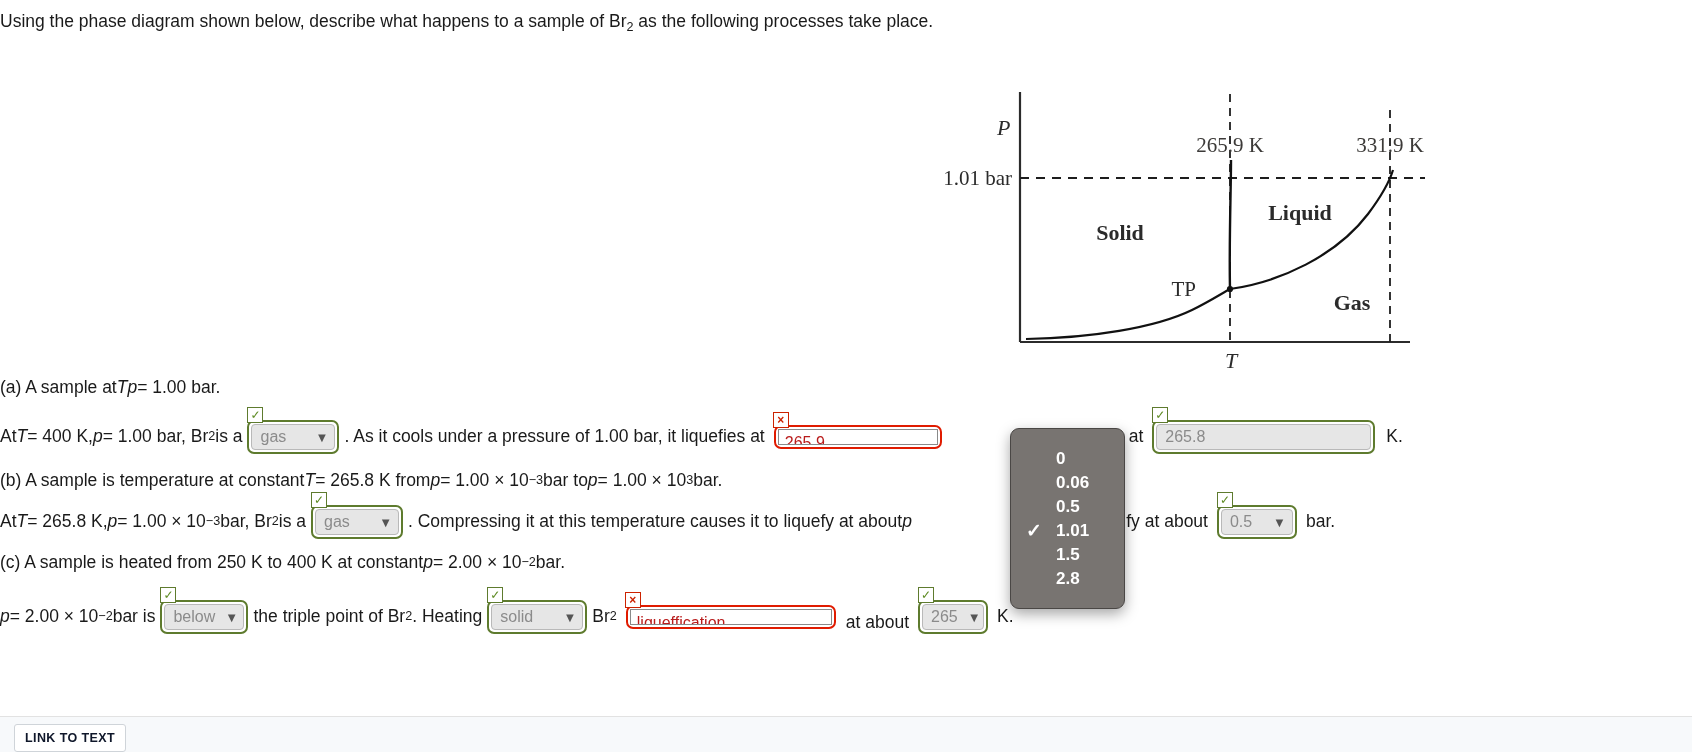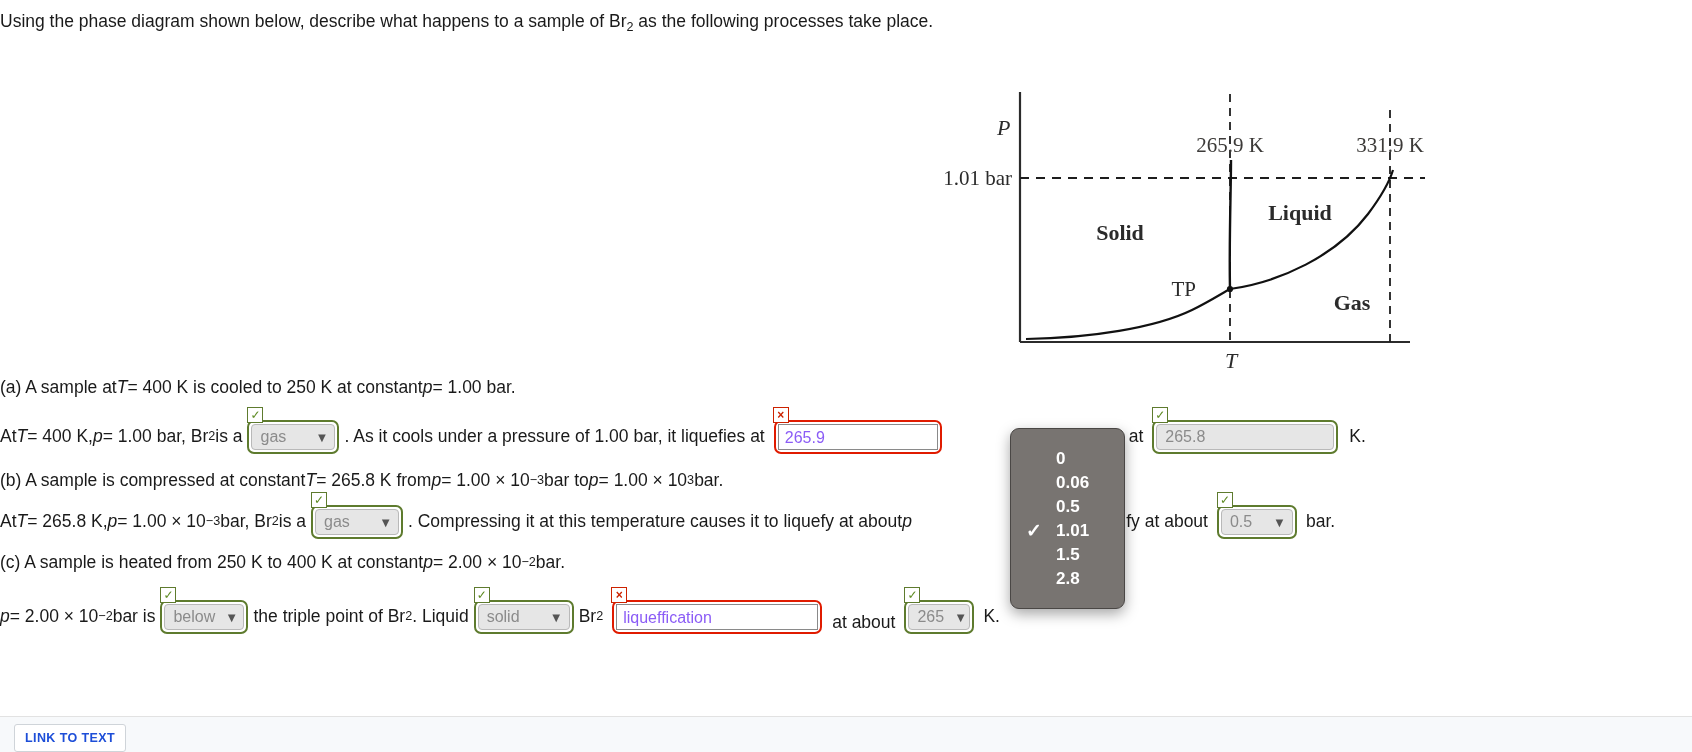--- a/index.html
+++ b/index.html
@@ -127,25 +127,25 @@
     border: 2px solid #e01b00;
     border-radius: 7px;
     padding: 2px;
     background: #ffffff;
     box-sizing: border-box;
   }
   .inp-wrap .inp-box {
     display: block;
     background: #ffffff;
     border: 1px solid #8a8a8a;
-    height: 26px;
+    height: 16px;
     line-height: 26px;
     padding: 0 6px;
     box-sizing: border-box;
-    color: #8b5cf6;
+    color: #b91c1c;
     font-size: 16px;
     font-family: "Liberation Sans", sans-serif;
     white-space: nowrap;
     overflow: hidden;
   }
 
   
   #dropdown-overlay {
     position: absolute;
     left: 1010px;
@@ -190,21 +190,21 @@
     background: #f7f9fb;
     border-top: 1px solid #e2e2e2;
   }
   #link-to-text {
     position: absolute;
     left: 14px;
     top: 724px;
     background: #ffffff;
     border: 1px solid #cfd4d9;
     border-radius: 3px;
-    color: #1d4ed8;
+    color: #0f172a;
     font-size: 12.5px;
     font-weight: bold;
     letter-spacing: 0.4px;
     padding: 6px 10px;
     box-sizing: border-box;
   }
 </style>
 </head>
 <body>
 
@@ -241,21 +241,20 @@
     <text x="360" y="140" font-family="'Liberation Serif', serif" font-size="22" font-weight="bold" fill="#2b2b2b" text-anchor="middle">Liquid</text>
     <text x="412" y="230" font-family="'Liberation Serif', serif" font-size="22" font-weight="bold" fill="#2b2b2b" text-anchor="middle">Gas</text>
     <text x="256" y="216" font-family="'Liberation Serif', serif" font-size="21" fill="#2b2b2b" text-anchor="end">TP</text>
   </svg>
 
 </div>
 
 <div class="qline" style="top:377px;align-items:center;">
   <span>(a) A sample at </span>
     <span class="ital">T</span>
-    <span> = 400 K is cooled to 250 K at constant </span>
     <span class="ital">p</span>
     <span> = 1.00 bar.</span>
 </div>
 
 <div class="qline" style="top:420px;">
   <span>At </span>
     <span class="ital">T</span>
     <span> = 400 K, </span>
     <span class="ital">p</span>
     <span> = 1.00 bar, Br</span>
@@ -280,31 +279,31 @@
       <span class="inp-box" style="width:160px;">265.9</span>
     </span>
   </span>
 
   <span style="display:inline-block;width:110px;"></span>
   <span>solidifies at</span>
 
   <span class="widget" style="margin-left:9px;">
     <span class="sel-wrap">
       <span class="tick-badge">✓</span>
-      <span class="sel-box" style="width:178px;justify-content:flex-start;">
+      <span class="sel-box" style="width:215px;justify-content:flex-start;">
         <span>265.8</span>
       </span>
     </span>
   </span>
 
   <span style="margin-left:6px;">K.</span>
 </div>
 
 <div class="qline" style="top:470px;">
-  <span>(b) A sample is compressed at constant </span>
+  <span>(b) A sample is temperature at constant </span>
     <span class="ital">T</span>
     <span> = 265.8 K from </span>
     <span class="ital">p</span>
     <span> = 1.00 × 10</span>
     <sup>−3</sup>
     <span> bar to </span>
     <span class="ital">p</span>
     <span> = 1.00 × 10</span>
     <sup>3</sup>
     <span> bar.</span>
@@ -369,21 +368,21 @@
       <span class="tick-badge">✓</span>
       <span class="sel-box" style="width:80px;">
         <span>below</span>
         <span class="caret">▼</span>
       </span>
     </span>
   </span>
 
   <span> the triple point of Br</span>
     <sub>2</sub>
-    <span>. Liquid</span>
+    <span>. Heating</span>
 
   <span class="widget">
     <span class="sel-wrap">
       <span class="tick-badge">✓</span>
       <span class="sel-box" style="width:92px;">
         <span>solid</span>
         <span class="caret">▼</span>
       </span>
     </span>
   </span>

